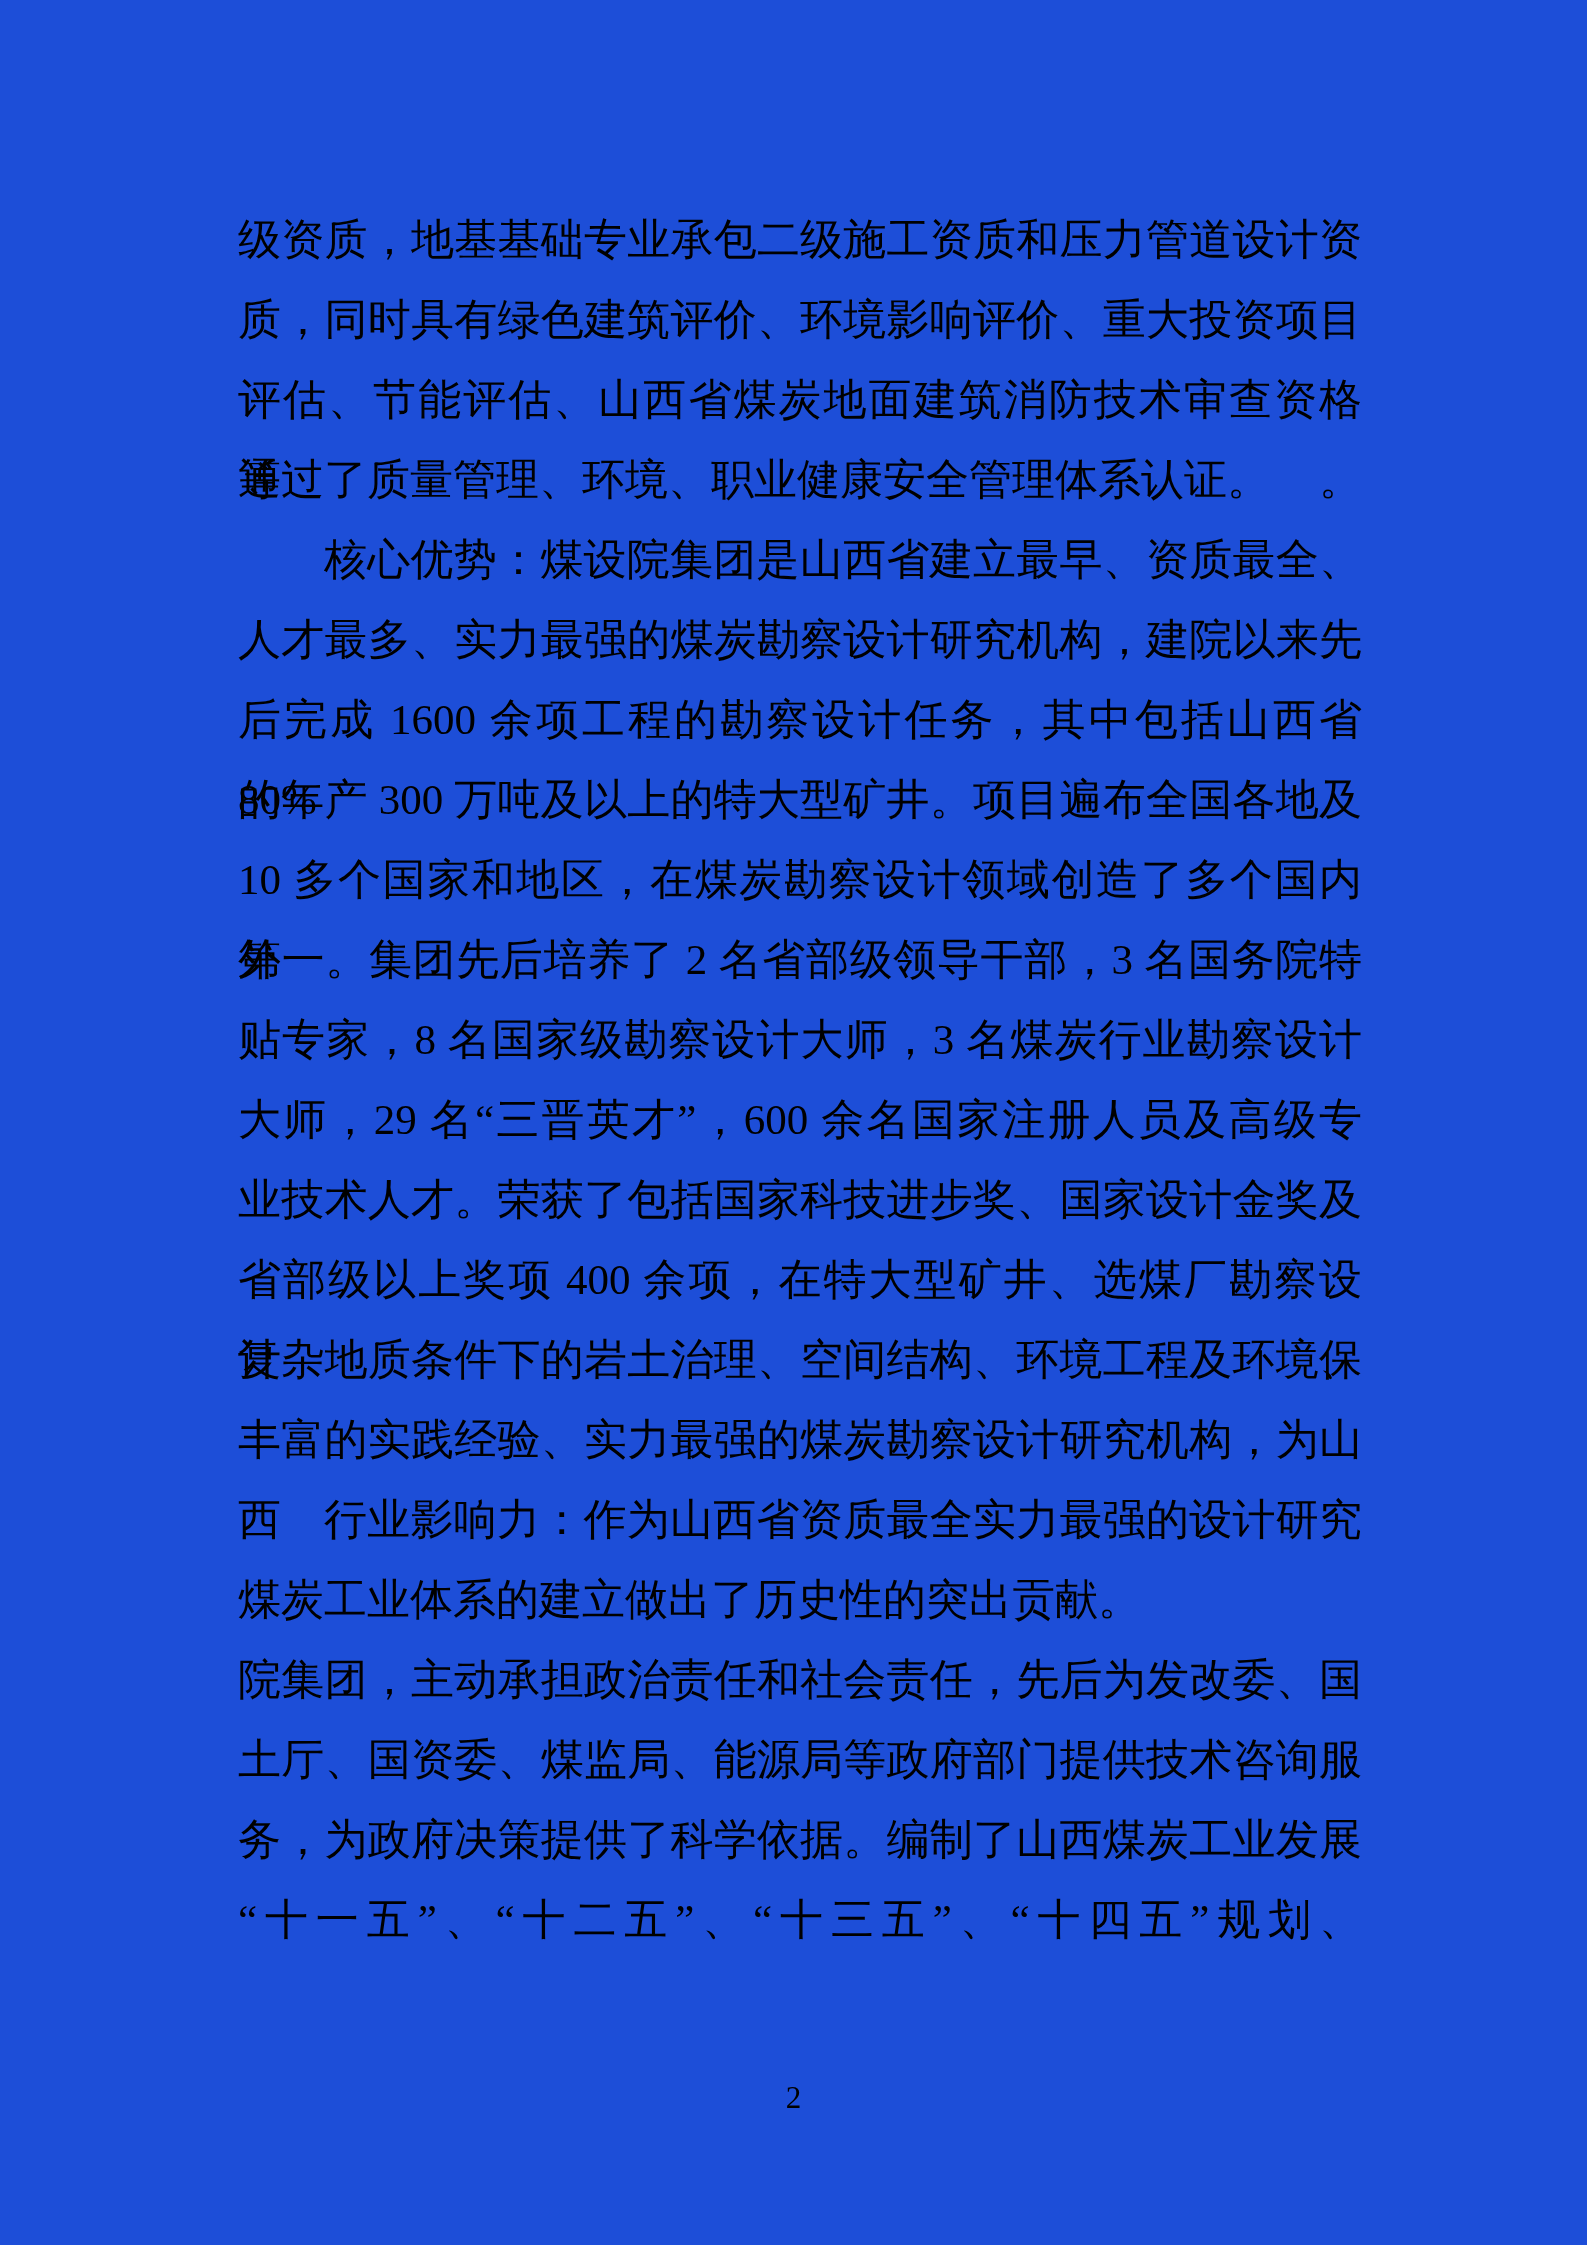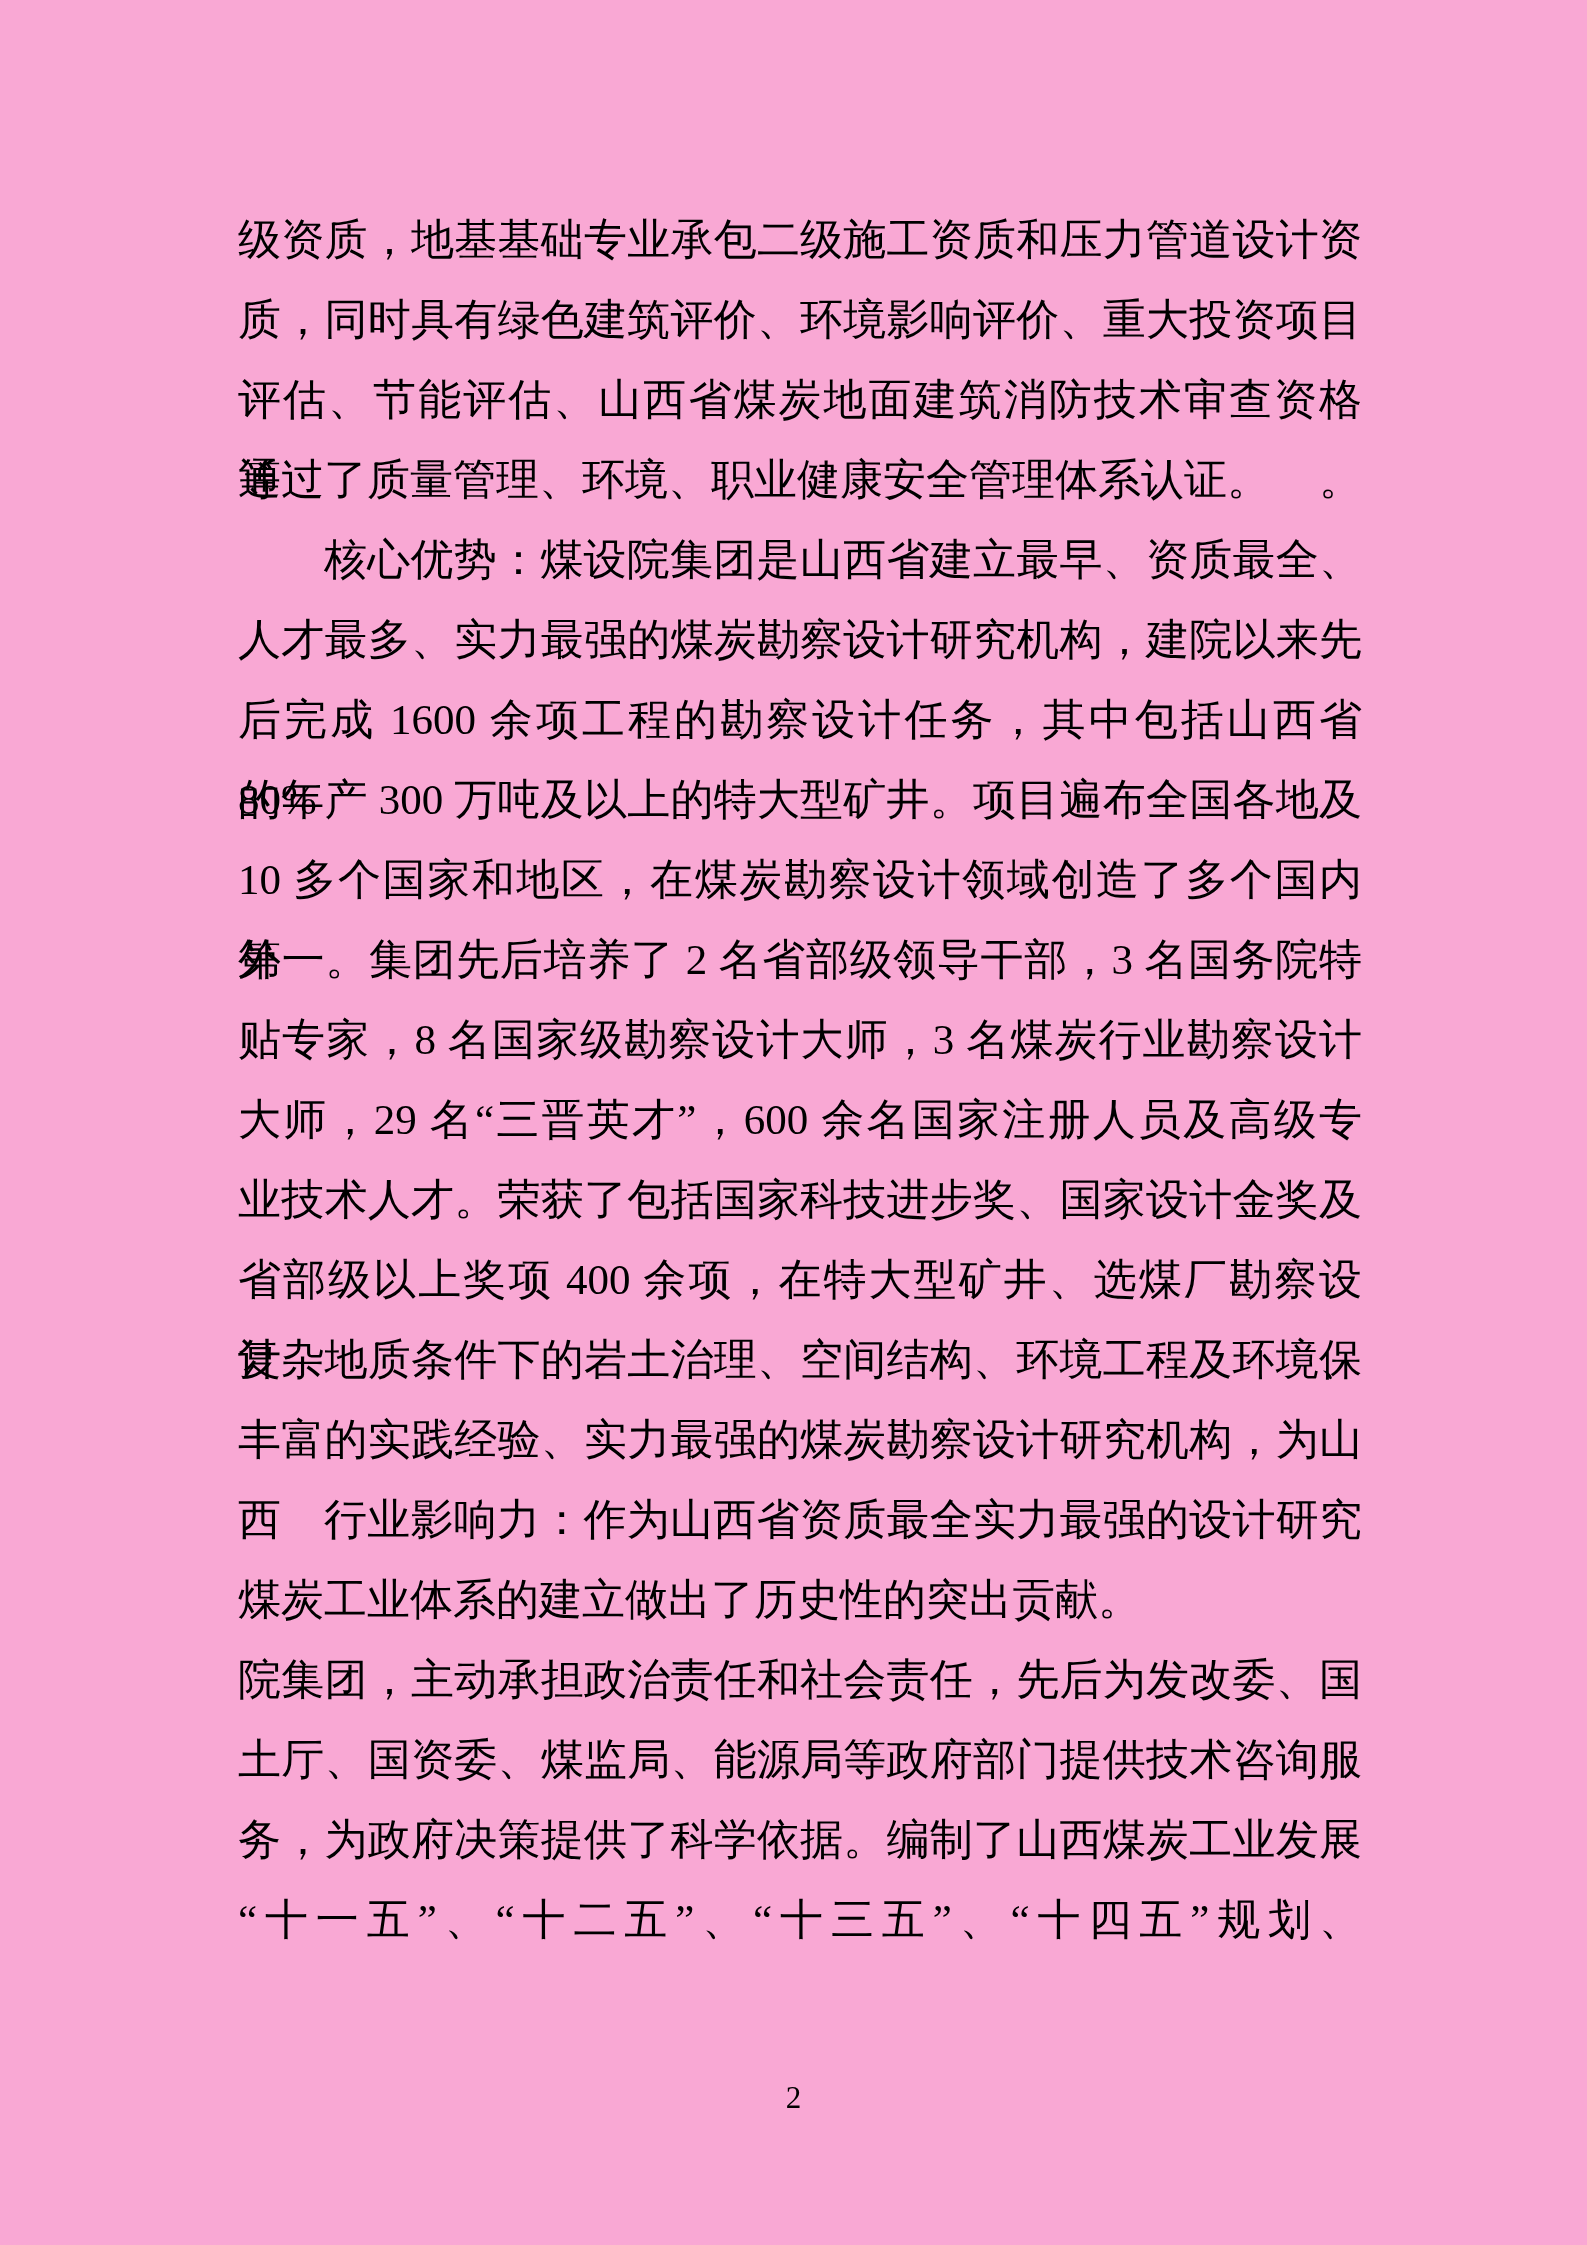--- a/index.html
+++ b/index.html
@@ -4,21 +4,21 @@
 <style>
   html, body {
     margin: 0;
     padding: 0;
     background: #ffffff;
   }
   .page {
     position: relative;
     width: 1587px;
     height: 2245px;
-    background: #f9a8d4;
+    background: #1d4ed8;
     color: #000000;
     font-family: "Liberation Serif", "DejaVu Serif", serif;
     overflow: hidden;
   }
   .text-block {
     position: absolute;
     left: 238px;
     top: 200px;
     width: 1124px;
   }

